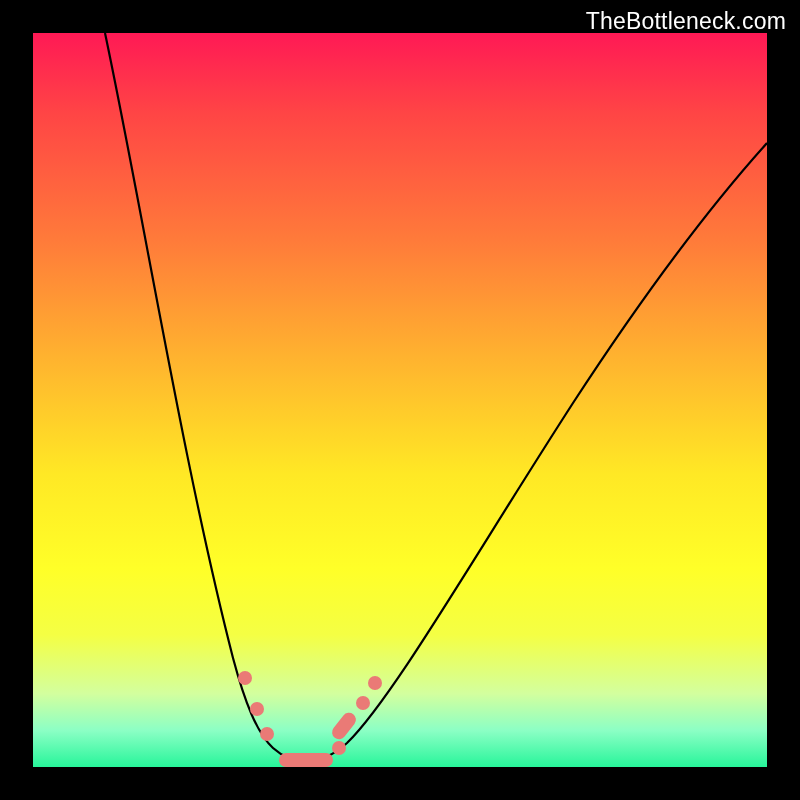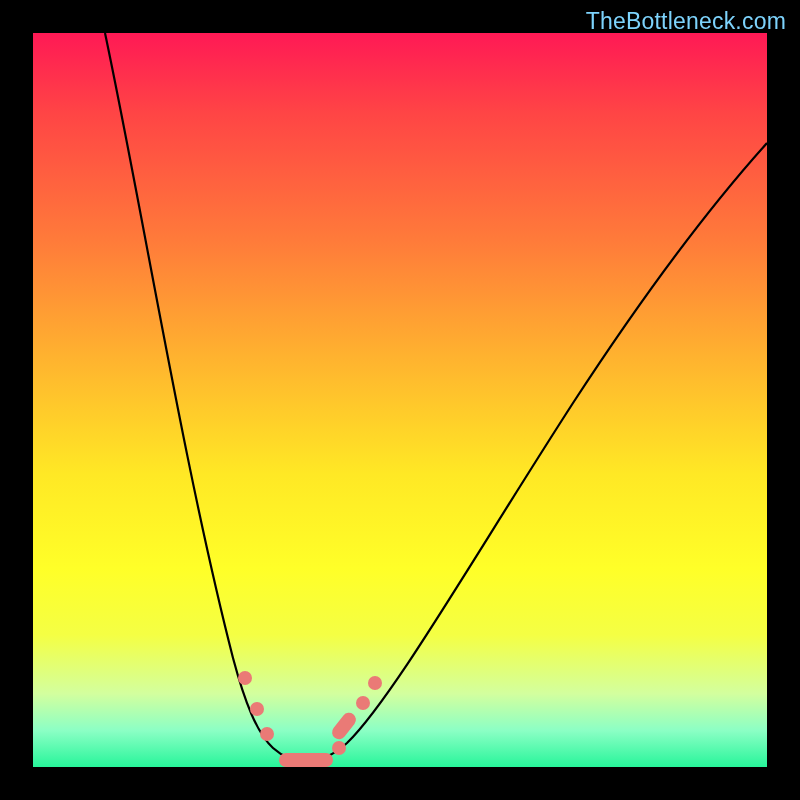--- a/index.html
+++ b/index.html
@@ -36,21 +36,21 @@
       #f4ff44 82%,
       #d3ff9e 90%,
       #8cffc5 95%,
       #27f59a 100%
     );
   }
   .watermark {
     position: absolute;
     top: 8px;
     right: 14px;
-    color: #7dd3fc;
+    color: #ffffff;
     font-size: 23px;
     letter-spacing: 0.2px;
     font-weight: 400;
   }
   svg.curves {
     position: absolute;
     top: 0;
     left: 0;
     width: 734px;
     height: 734px;

